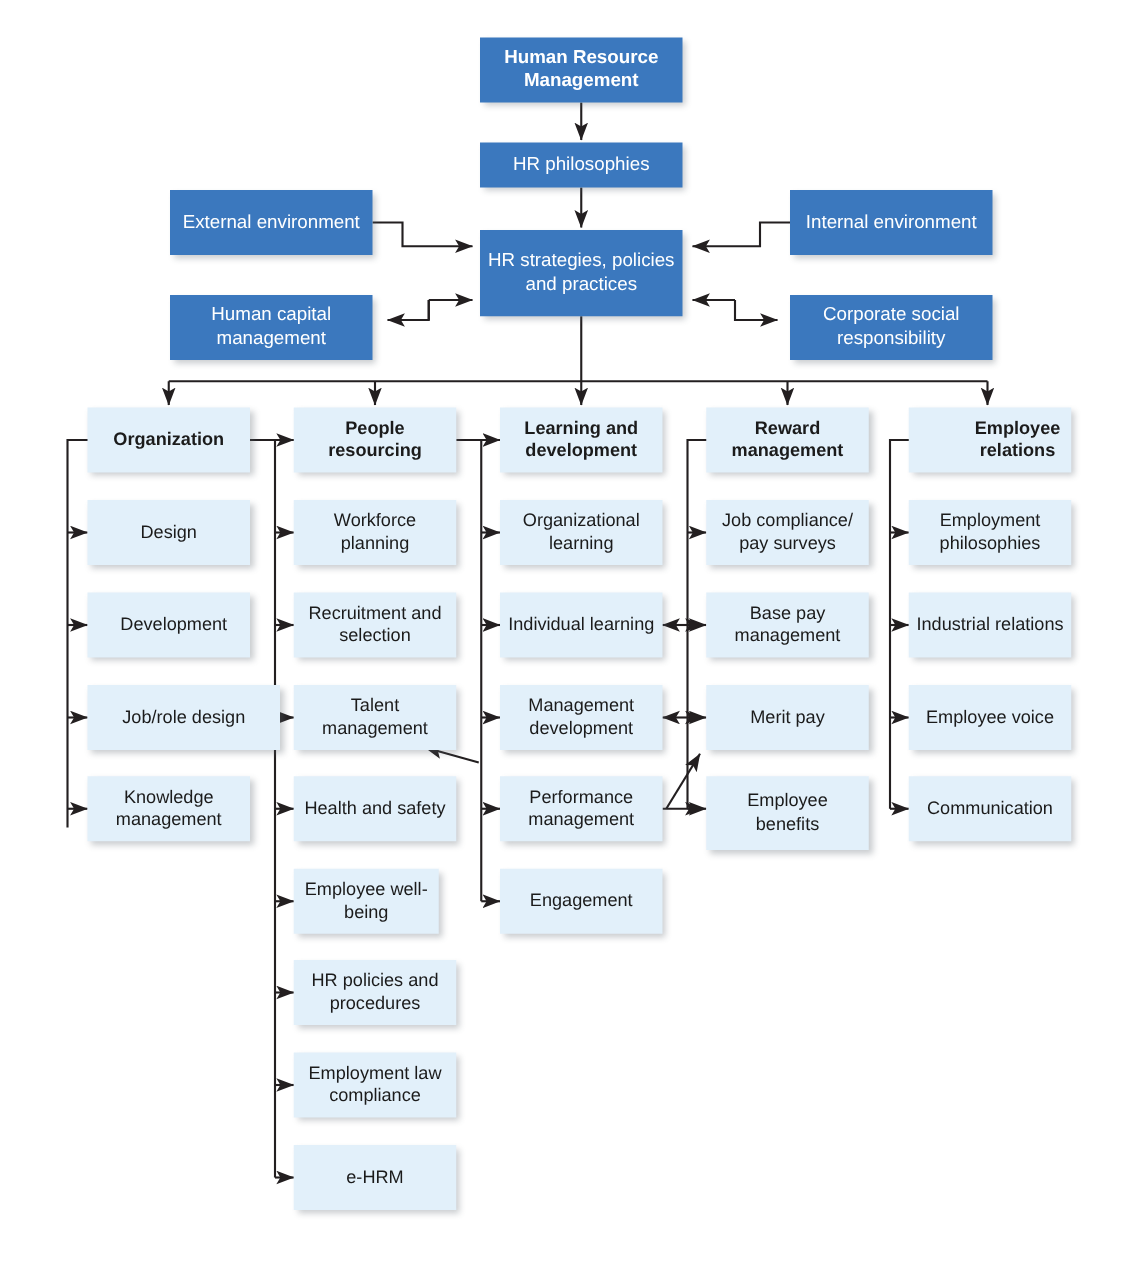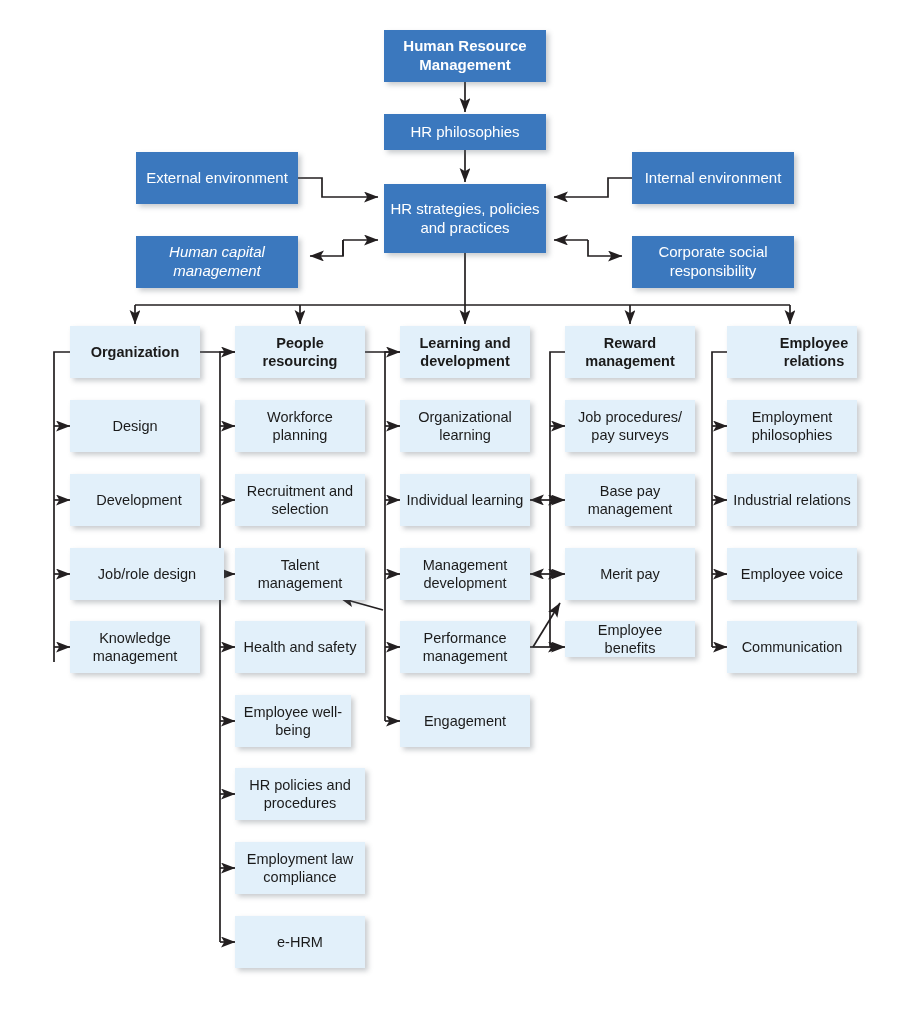--- a/index.html
+++ b/index.html
@@ -141,21 +141,21 @@
   </div>
 
   <div class="node dark" style="left:384px;top:184px;width:162px;height:69px;">
     <span>HR strategies, policies and practices</span>
   </div>
 
   <div class="node dark" style="left:136px;top:152px;width:162px;height:52px;">
     <span>External environment</span>
   </div>
 
-  <div class="node dark" style="left:136px;top:236px;width:162px;height:52px;font-style:italic;">
+  <div class="node dark" style="left:136px;top:236px;width:162px;height:52px;">
     <span>Human capital management</span>
   </div>
 
   <div class="node dark" style="left:632px;top:152px;width:162px;height:52px;">
     <span>Internal environment</span>
   </div>
 
   <div class="node dark" style="left:632px;top:236px;width:162px;height:52px;">
     <span>Corporate social responsibility</span>
   </div>
@@ -224,29 +224,29 @@
     <span>Management development</span>
   </div>
   <div class="node light" style="left:400px;top:621px;width:130px;height:52px;">
     <span>Performance management</span>
   </div>
   <div class="node light" style="left:400px;top:695px;width:130px;height:52px;">
     <span>Engagement</span>
   </div>
 
   <div class="node light" style="left:565px;top:400px;width:130px;height:52px;">
-    <span>Job procedures/ pay surveys</span>
+    <span>Job compliance/ pay surveys</span>
   </div>
   <div class="node light" style="left:565px;top:474px;width:130px;height:52px;">
     <span>Base pay management</span>
   </div>
   <div class="node light" style="left:565px;top:548px;width:130px;height:52px;">
     <span>Merit pay</span>
   </div>
-  <div class="node light" style="left:565px;top:621px;width:130px;height:36px;">
+  <div class="node light" style="left:565px;top:621px;width:130px;height:59px;">
     <span>Employee benefits</span>
   </div>
 
   <div class="node light" style="left:727px;top:400px;width:130px;height:52px;">
     <span>Employment philosophies</span>
   </div>
   <div class="node light" style="left:727px;top:474px;width:130px;height:52px;">
     <span>Industrial relations</span>
   </div>
   <div class="node light" style="left:727px;top:548px;width:130px;height:52px;">

